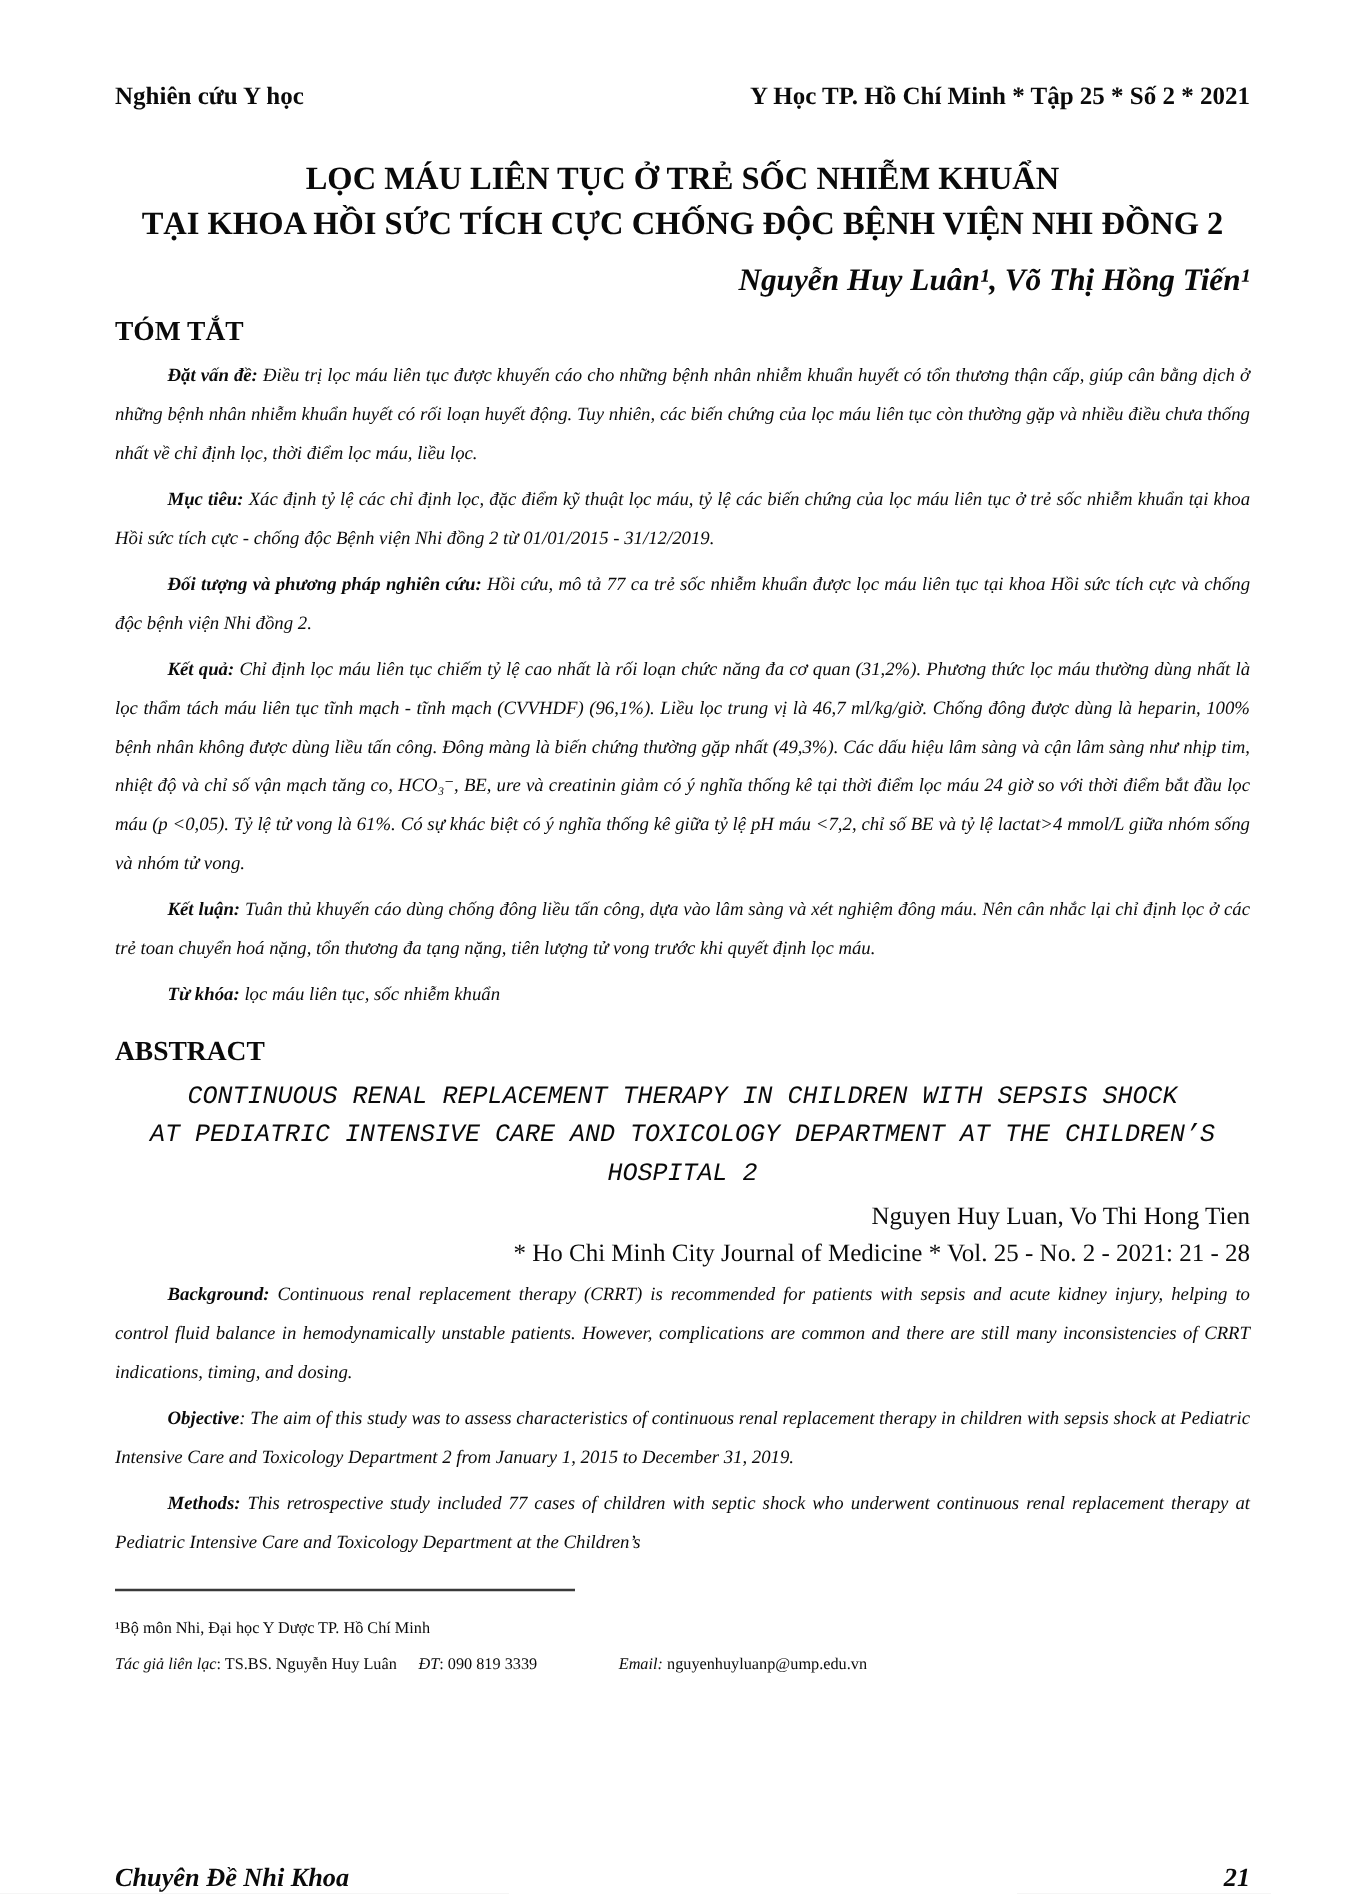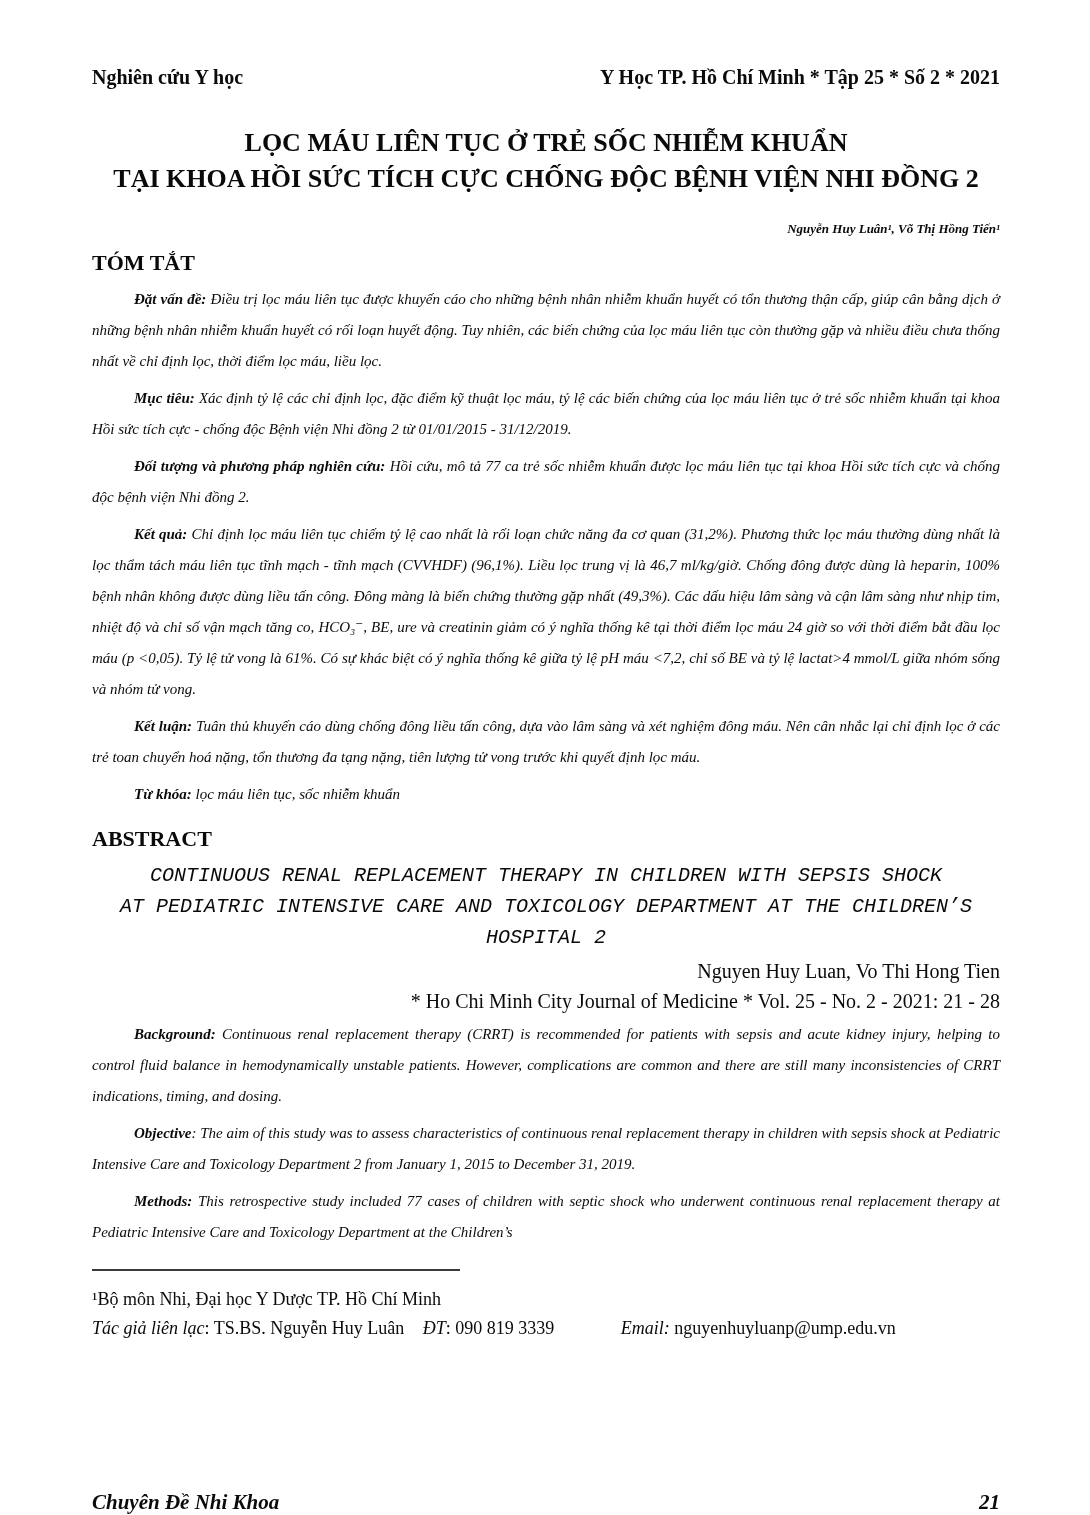--- a/index.html
+++ b/index.html
@@ -25,25 +25,25 @@
   }
   .title-block {
     margin: 36px 0 0 0;
     text-align: center;
     font-weight: bold;
     font-size: 26px;
     line-height: 36px;
   }
   .title-line { display: block; }
   .authors-vi {
-    margin-top: 24px;
+    margin-top: 14px;
     text-align: right;
     font-weight: bold;
     font-style: italic;
-    font-size: 13px;
+    font-size: 25px;
   }
   .section-heading {
     font-size: 22px;
     font-weight: bold;
     margin: 13px 0 5px 0;
     line-height: 26px;
   }
   .para {
     font-size: 15px;
     line-height: 31px;
@@ -68,21 +68,21 @@
     line-height: 30px;
     margin-top: 3px;
   }
   .journal-line {
     text-align: right;
     font-size: 20px;
     line-height: 30px;
   }
   .footnote {
     margin-top: 8px;
-    font-size: 18px;
+    font-size: 13px;
     line-height: 29px;
     font-style: normal;
   }
   .footnote-rule {
     width: 368px;
     border: none;
     border-top: 2px solid #3a3a3a;
     margin: 10px 0 14px 0;
   }
   .it { font-style: italic; }

